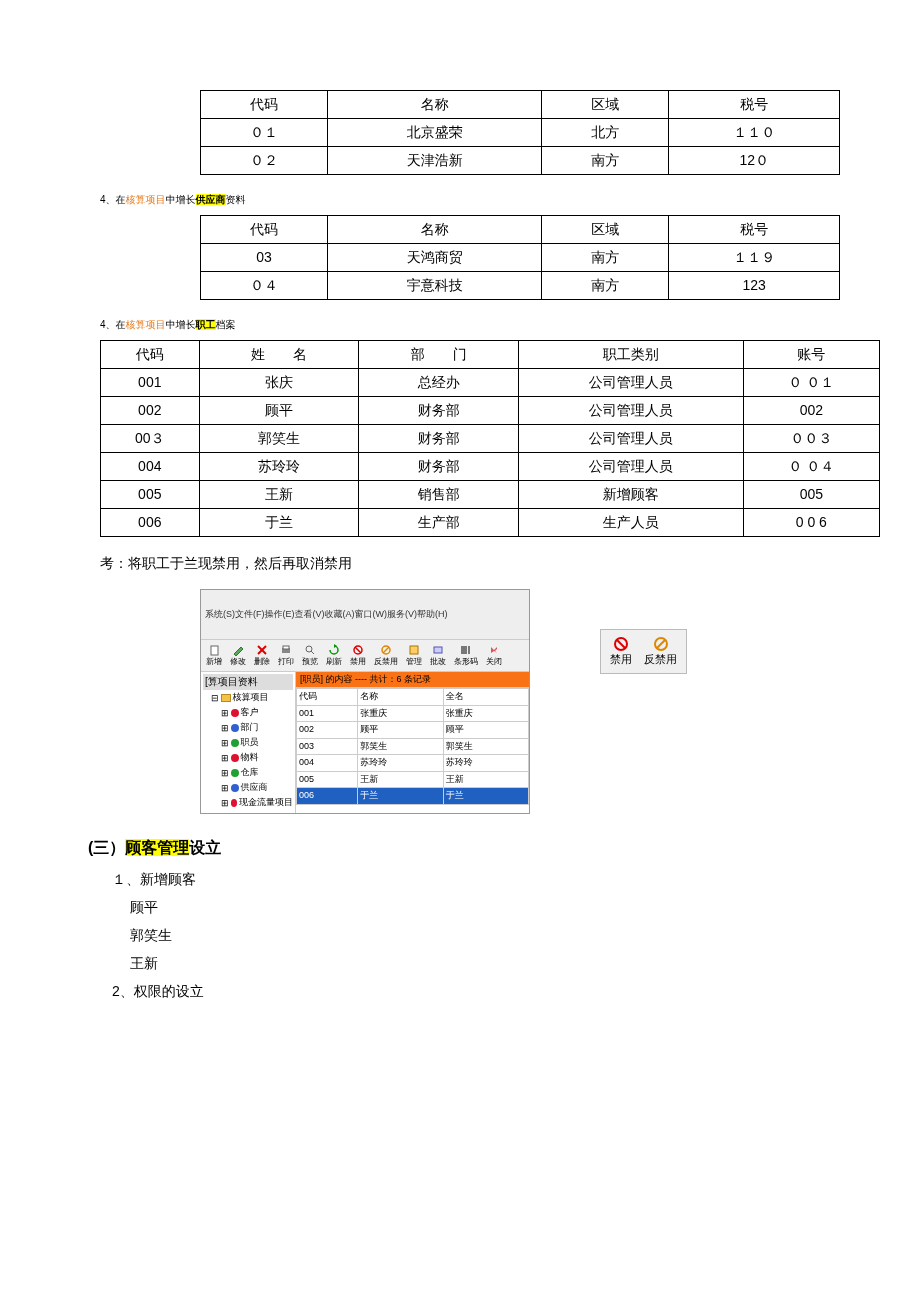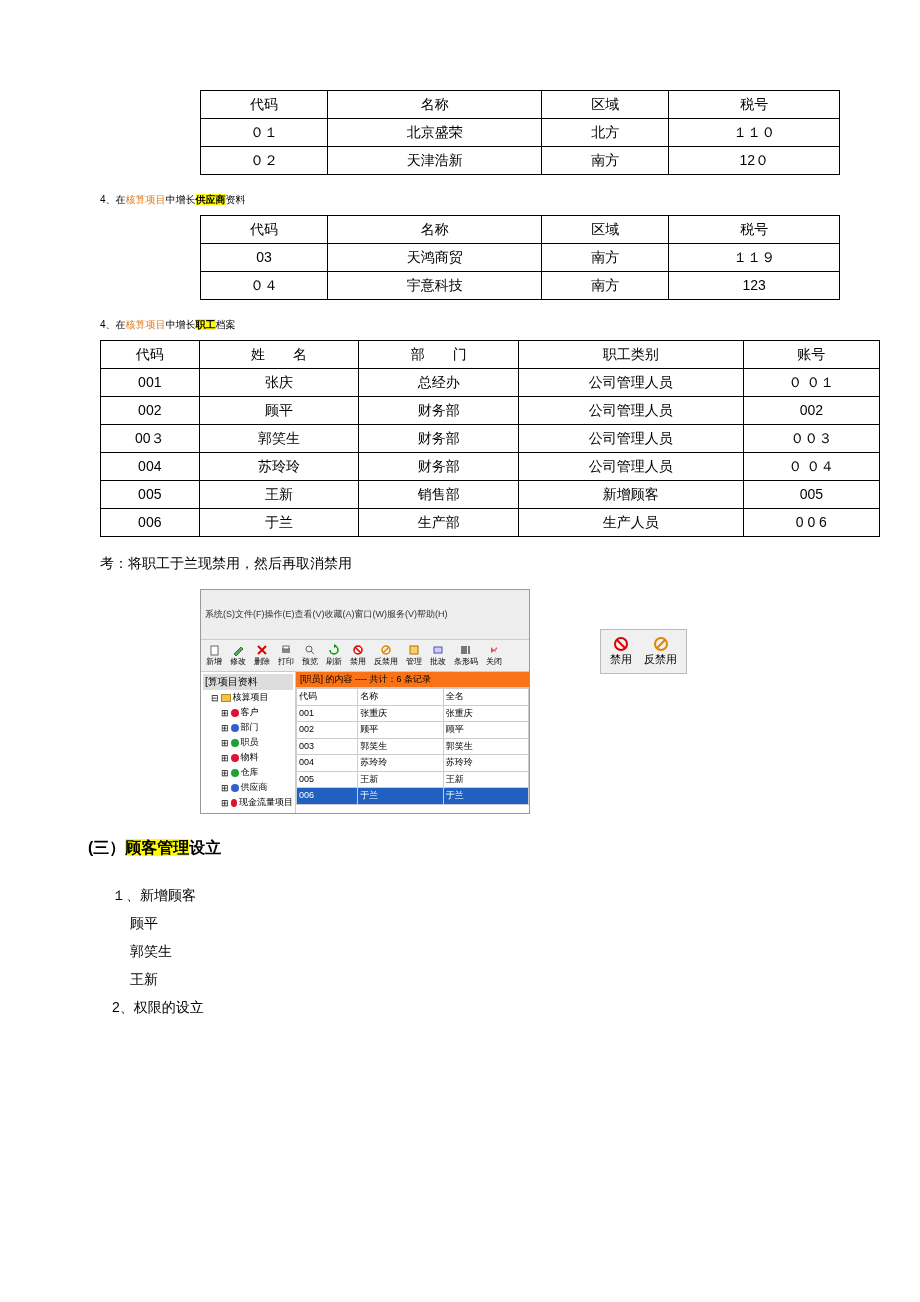--- a/index.html
+++ b/index.html
@@ -94,21 +94,21 @@
       margin-top: 40px;
     }
     .small-btn {
       display: flex;
       flex-direction: column;
       align-items: center;
       padding: 2px 5px;
       font-size: 11px;
       cursor: pointer;
     }
-    .h3 { font-weight: bold; font-size: 16px; margin: 18px 0 28px -12px; }
+    .h3 { font-weight: bold; font-size: 16px; margin: 18px 0 12px -12px; }
     .sub-item { margin: 8px 0 8px 12px; }
     .sub-sub { margin: 10px 0 10px 30px; }
     .folder-ico { display:inline-block; width:10px; height:8px; background:#f5c146; border:1px solid #b58a1e; }
     .dot-ico { display:inline-block; width:8px; height:8px; border-radius:50%; }
   </style>
 </head>
 <body>
 
 <div class="section">
   <table class="t1">

